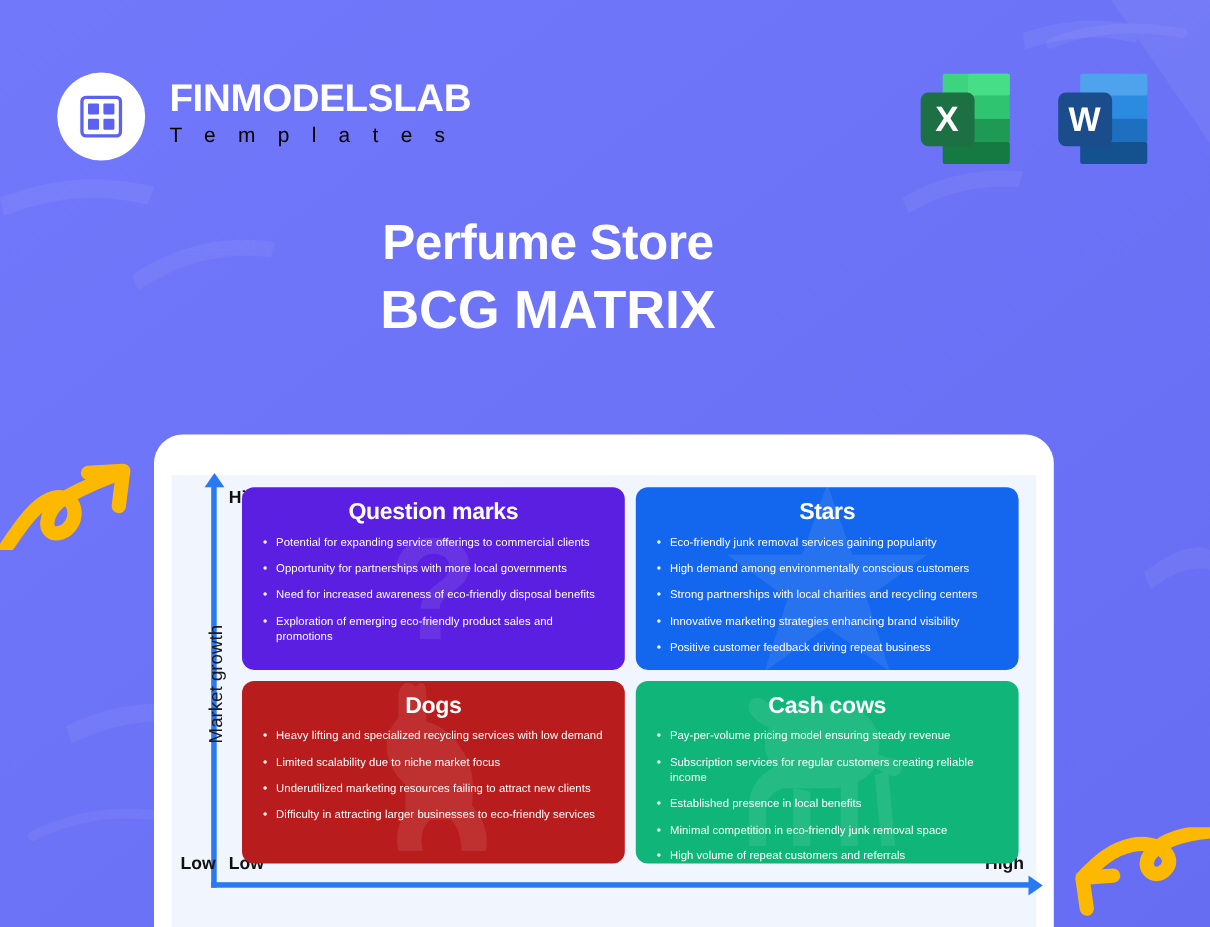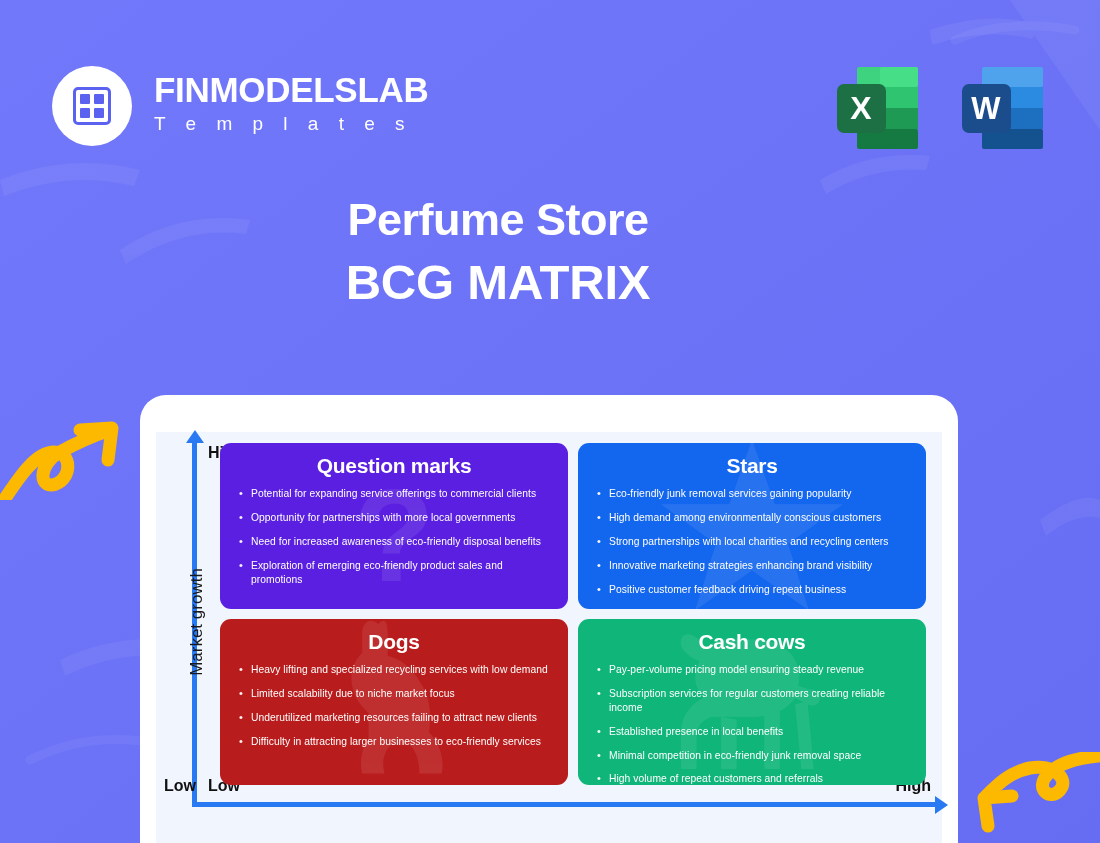--- a/index.html
+++ b/index.html
@@ -20,21 +20,21 @@
   .brand { position:absolute; left:52px; top:32px; display:flex; align-items:center; gap:22px; }
   .brand-mark {
     width:80px; height:80px; border-radius:50%; background:#ffffff;
     display:flex; align-items:center; justify-content:center;
   }
   .brand-grid { width:38px; height:38px; border:3.5px solid #5b62f0; border-radius:5px;
                 display:grid; grid-template-columns:1fr 1fr; grid-template-rows:1fr 1fr; gap:3.5px; padding:4px; }
   .brand-grid i { background:#5b62f0; border-radius:1px; display:block; }
   .brand-text { display:flex; flex-direction:column; justify-content:center; }
   .brand-name { color:#fff; font-size:35px; font-weight:bold; letter-spacing:-0.3px; line-height:1.05; }
-  .brand-sub { color:#ffffff; font-size:19px; letter-spacing:7.5px; line-height:1.6; font-weight:400; }
+  .brand-sub { color:#000000; font-size:19px; letter-spacing:7.5px; line-height:1.6; font-weight:400; }
 
   .file-icons { position:absolute; right:50px; top:27px; display:flex; gap:30px; }
   .file-icon { position:relative; width:95px; height:95px; }
 
   
   .titles { position:absolute; top:190px; left:0; width:996px; text-align:center; z-index:3; }
   .title-1 { color:#fff; font-size:45px; font-weight:bold; letter-spacing:-0.5px; line-height:1.33; }
   .title-2 { color:#fff; font-size:49px; font-weight:bold; letter-spacing:-0.2px; line-height:1.33; }
 
   

